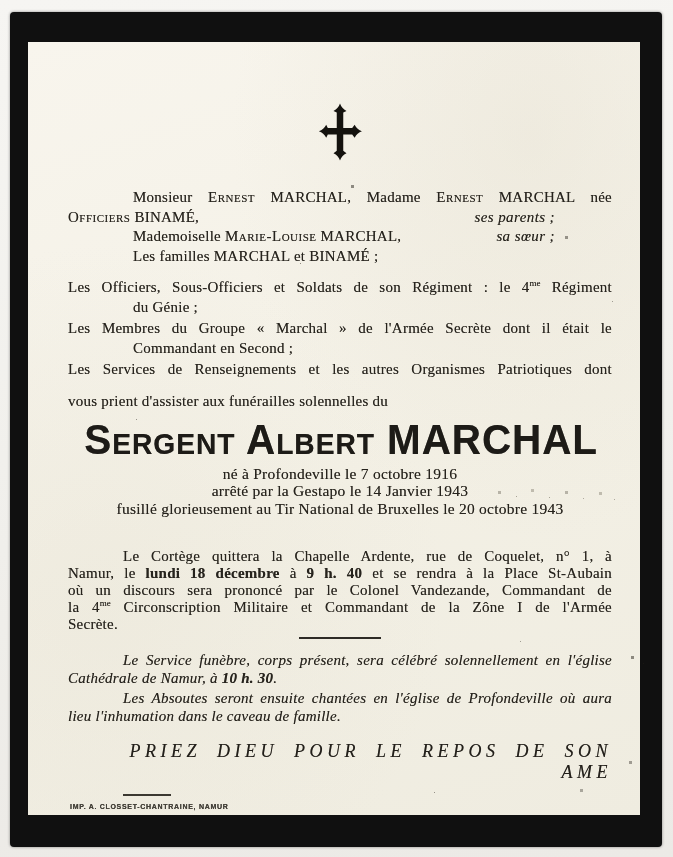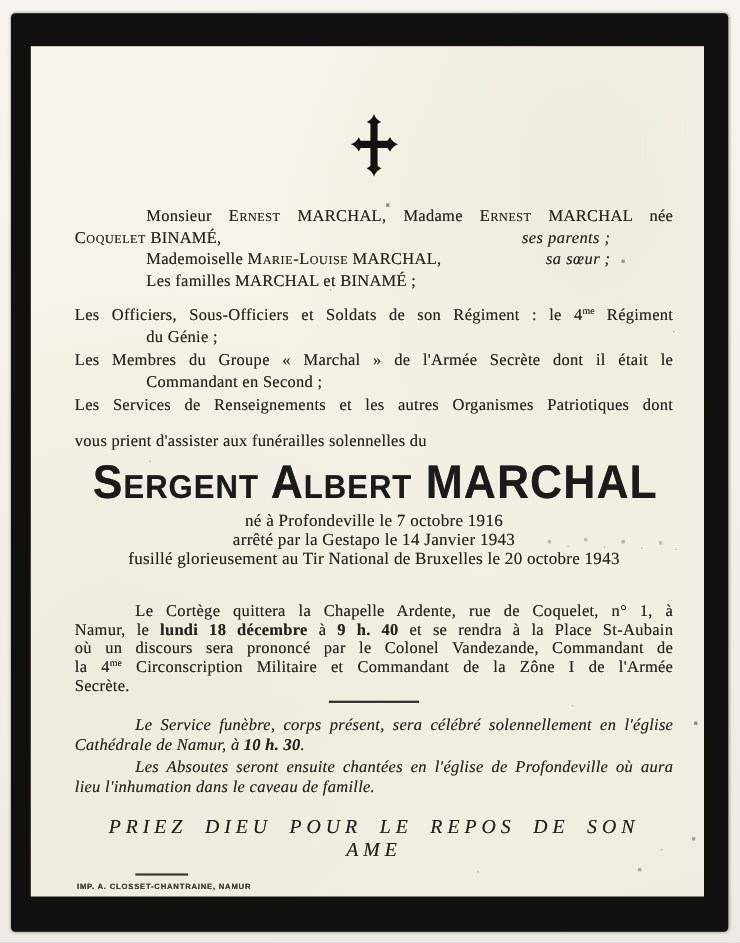--- a/index.html
+++ b/index.html
@@ -72,21 +72,21 @@
   .indent1 { text-indent: 55px; }
 
   .divider { width: 82px; height: 2px; background: #2e2b26; margin: 4px auto 12px; }
 
   .ital { font-style: italic; }
   .service .line, .absoutes .line { line-height: 18px; }
   .service { margin-bottom: 2px; }
   .absoutes { margin-bottom: 16px; }
 
   .prayer {
-    text-align: center;
+    text-align: right;
     font-style: italic;
     font-size: 18px;
     letter-spacing: 4.5px;
     word-spacing: 7px;
     color: #221f1a;
   }
 
   .printer-rule {
     position: absolute; left: 95px; bottom: 19px;
     width: 48px; height: 2px; background: #3b3831;
@@ -140,21 +140,21 @@
         <g fill="#14120e">
           <path d="M32,4 Q30,10 24,13 L28,15 L28,62 L24,65 Q30,68 32,74 Q34,68 40,65 L36,62 L36,15 L40,13 Q34,10 32,4 Z"></path>
           <path d="M6,38 Q12,36 15,30 L17,34 L47,34 L50,30 Q53,36 59,38 Q53,40 50,46 L47,42 L17,42 L15,46 Q12,40 6,38 Z"></path>
           <path d="M32,31 L38,38 L32,45 L26,38 Z"></path>
         </g>
       </svg>
     </div>
 
     <div class="family">
       <div class="line j ind"><span>Monsieur </span><span class="sc">Ernest</span><span> MARCHAL, Madame </span><span class="sc">Ernest</span><span> MARCHAL née</span></div>
-      <div class="line rel"><span class="sc">Coquelet</span><span> BINAMÉ,</span><span class="right-label">ses parents ;</span></div>
+      <div class="line rel"><span class="sc">Officiers</span><span> BINAMÉ,</span><span class="right-label">ses parents ;</span></div>
       <div class="line rel ind"><span>Mademoiselle </span><span class="sc">Marie-Louise</span><span> MARCHAL,</span><span class="right-label">sa sœur ;</span></div>
       <div class="line ind">Les familles MARCHAL et BINAMÉ ;</div>
     </div>
 
     <div class="hang">
       <div class="line j"><span>Les Officiers, Sous-Officiers et Soldats de son Régiment : le 4</span><sup class="ord">me</sup><span> Régiment</span></div>
       <div class="line ind">du Génie ;</div>
     </div>
 
     <div class="hang">

